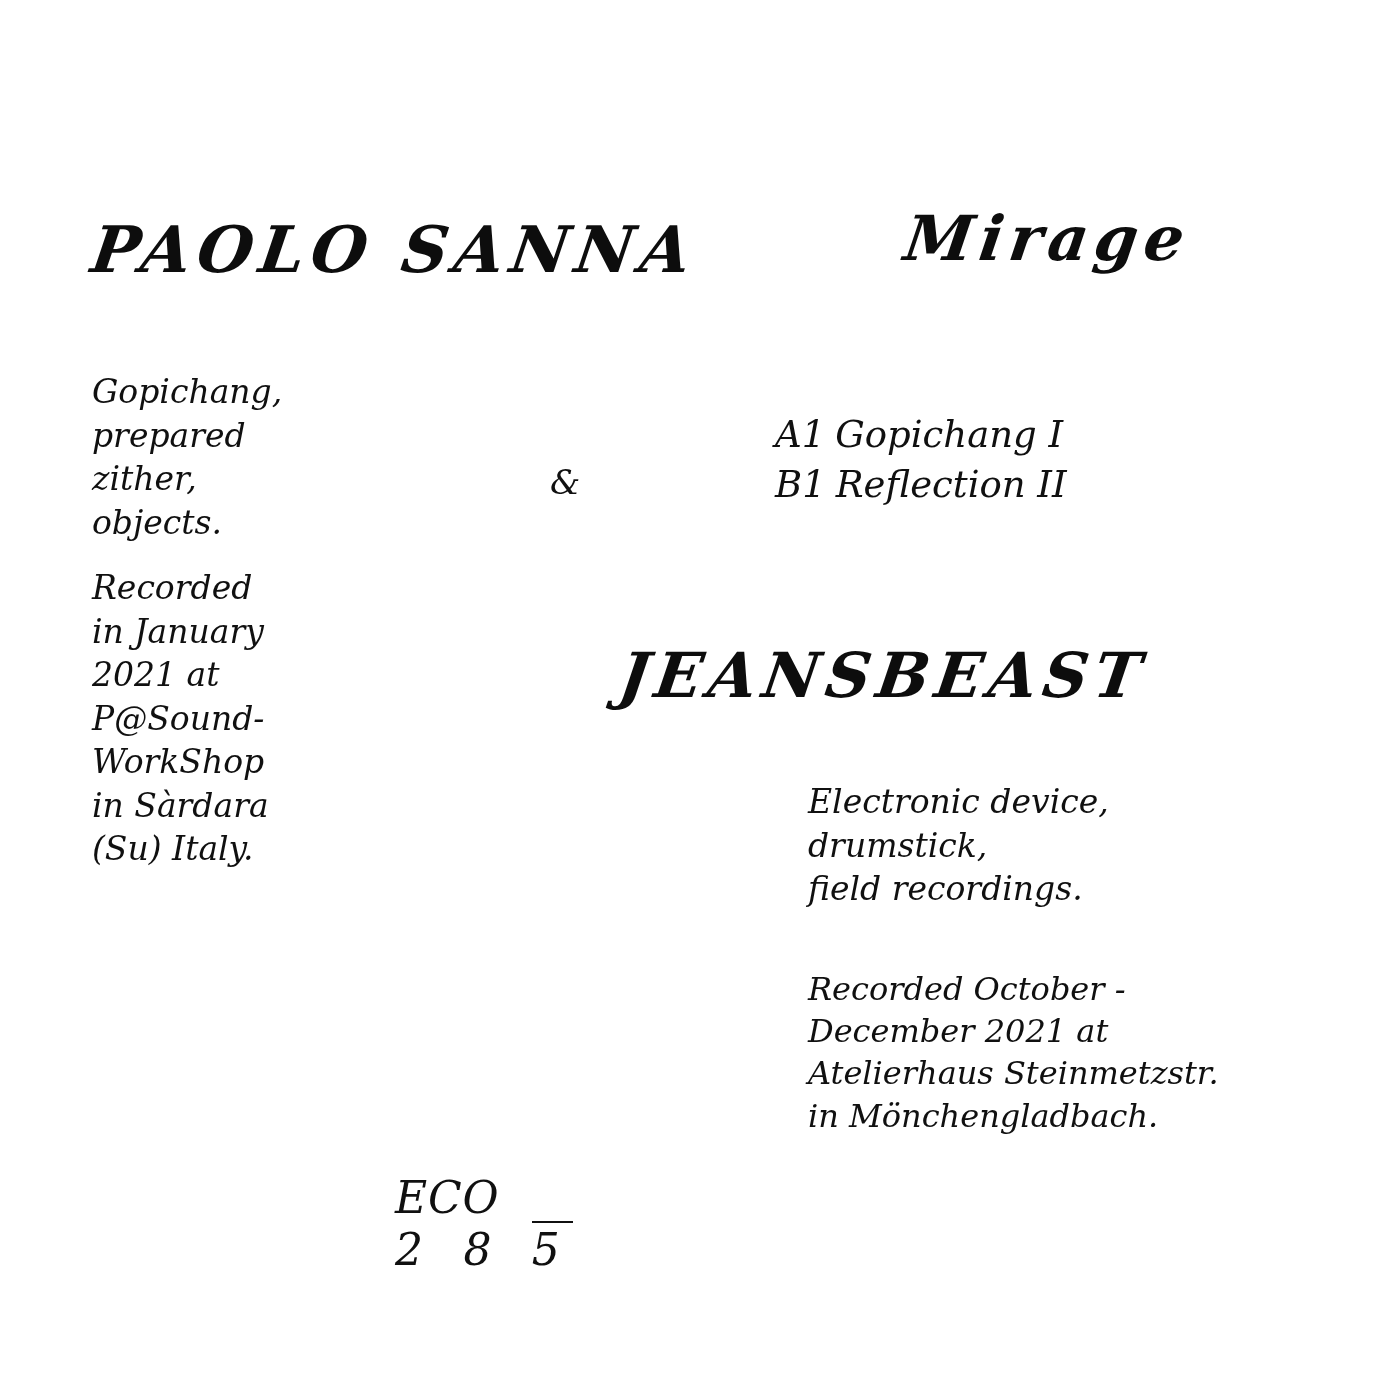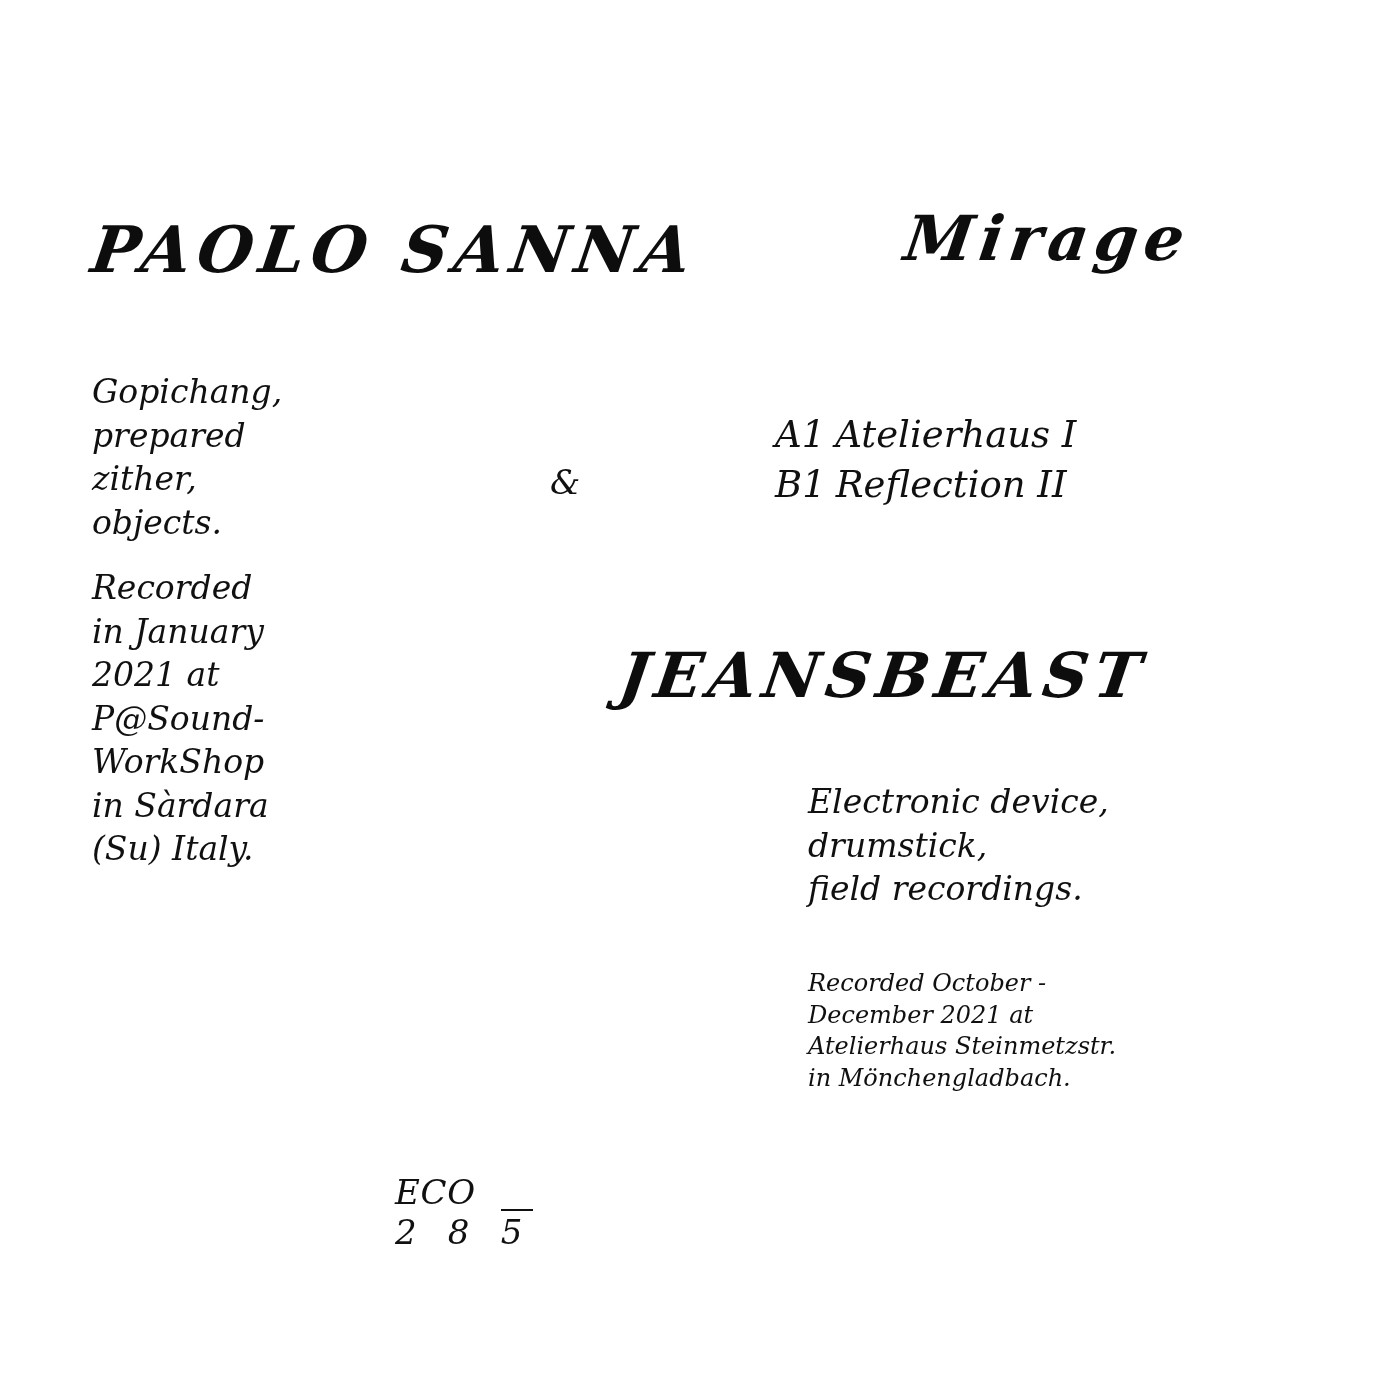--- a/index.html
+++ b/index.html
@@ -112,31 +112,31 @@
     top: 780px;
     width: 500px;
     font-size: 33px;
   }
 
   #right-recording {
     position: absolute;
     left: 808px;
     top: 968px;
     width: 560px;
-    font-size: 24px;
+    font-size: 32px;
   }
 
   
   #catalogue {
     position: absolute;
     left: 395px;
     top: 1172px;
     font-family: "DejaVu Serif", serif;
     font-style: italic;
-    font-size: 34px;
+    font-size: 44px;
     line-height: 1.18;
     color: #101010;
   }
   #catalogue .cat-label {
     display: block;
     letter-spacing: 0.02em;
   }
   #catalogue .cat-digits {
     display: block;
     letter-spacing: 0.30em;
@@ -165,21 +165,21 @@
 WorkShop
 in Sàrdara
 (Su) Italy.</div>
 
   <div id="ampersand">&amp;</div>
 
   <div class="script" id="release-title">Mirage</div>
 
   <div id="tracklist">
     <div class="track">
-      <span class="pos">A1</span><span class="title">Atelierhaus I</span>
+      <span class="pos">A1</span><span class="title">Gopichang I</span>
     </div>
     <div class="track">
       <span class="pos">B1</span><span class="title">Reflection II</span>
     </div>
   </div>
 
   <div class="script" id="artist-right">JEANSBEAST</div>
 
   <div class="body-serif" id="right-instruments">Electronic device,
 drumstick,

